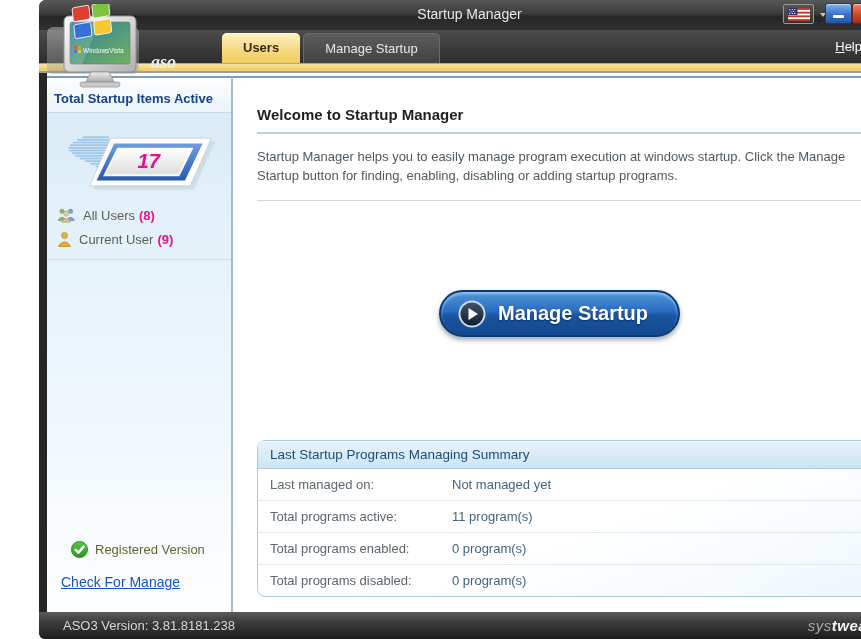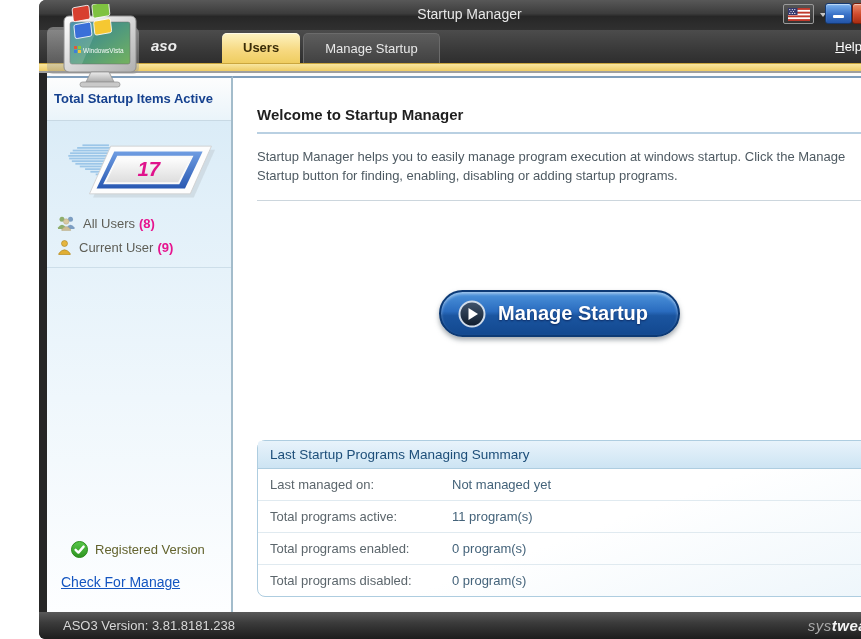--- a/index.html
+++ b/index.html
@@ -28,23 +28,23 @@
   .min-dash { width:11px; height:3px; background:#fff; border-radius:1px; margin:11px auto 0; }
   .close-btn { right:14px; width:34px;
     background:linear-gradient(#ea8a6a,#cf4a2c 55%,#a82d12); border:1px solid #791d0a;
     display:flex; align-items:center; justify-content:center; }
   
   .toolbar { position:relative; height:33px;
     background:linear-gradient(#4c4c4c,#393939 60%,#2e2e2e); }
   .logo-bg { position:absolute; left:8px; top:27px; width:92px; height:47px;
     border-radius:6px; background:linear-gradient(#e2e2e2,#8e8e8e); opacity:.4; z-index:9; }
   .logo { position:absolute; left:3px; top:4px; width:98px; height:86px; z-index:10; }
-  .brand-aso { position:absolute; left:112px; top:7px;
-    font-family:Liberation Sans, sans-serif; font-style:italic; font-weight:bold;
-    font-size:15px; color:#ededed; }
+  .brand-aso { position:absolute; left:112px; top:22px;
+    font-family:Liberation Serif, serif; font-style:italic; font-weight:bold;
+    font-size:18px; color:#ededed; }
   .tabs { position:absolute; left:183px; bottom:0; display:flex; gap:3px; }
   .tab { height:30px; line-height:30px; padding:0 21px; border-radius:5px 5px 0 0;
     font-size:13px; cursor:pointer; }
   .tab-active { background:linear-gradient(#fdf3c2,#f6d87e 60%,#efcd60);
     color:#3a2c08; font-weight:bold; box-shadow:inset 0 1px 0 rgba(255,255,255,.6); }
   .tab-inactive { background:linear-gradient(#5d5d5d,#414141);
     color:#e8e8e8; border:1px solid #6b6b6b; border-bottom:none; }
   .help { position:absolute; right:16px; top:8px; display:flex; align-items:center;
     color:#fff; font-size:13px; cursor:pointer; }
   .help u { text-decoration:underline; }
@@ -59,21 +59,21 @@
   .grayline { height:2px; background:#9e9e9e; }
   .whiteline { height:3px; background:#fbfbfb; margin:0 14px 0 8px; }
   
   .content-row { display:flex; height:536px; background:#262626; padding:0 14px 0 8px; }
   .sidebar { width:186px; border-top:2px solid #7e9dbb; border-right:2px solid #a3bccb;
     background:linear-gradient(180deg,#d7eaf6 0%,#e2f0f9 25%,#eff7fc 60%,#fdfeff 100%);
     display:flex; flex-direction:column; }
   .main { flex:1; border-top:2px solid #7e9dbb; background:#fff; padding:8px 24px;
     overflow:hidden; }
   
-  .sb-header { padding:13px 4px 14px 7px; font-size:13px; font-weight:bold; color:#15418f;
+  .sb-header { padding:13px 4px 6px 7px; font-size:13px; font-weight:bold; color:#15418f;
     border-bottom:1px solid #c8d9e4; background:linear-gradient(#fdfdfd,#eaf4fa); }
   .badge-wrap { padding:12px 16px 4px; display:flex; }
   .user-row { display:flex; align-items:center; padding:4px 0 4px 10px;
     font-size:13px; color:#5e5e56; cursor:pointer; }
   .user-row svg { margin-right:7px; }
   .count { color:#e6148e; font-weight:bold; margin-left:4px; }
   .sb-divider { height:1px; background:#cddee9; margin-top:8px; }
   .sb-spacer { flex:1; }
   .registered { display:flex; align-items:center; padding-left:24px;
     font-size:13px; color:#63632e; }

